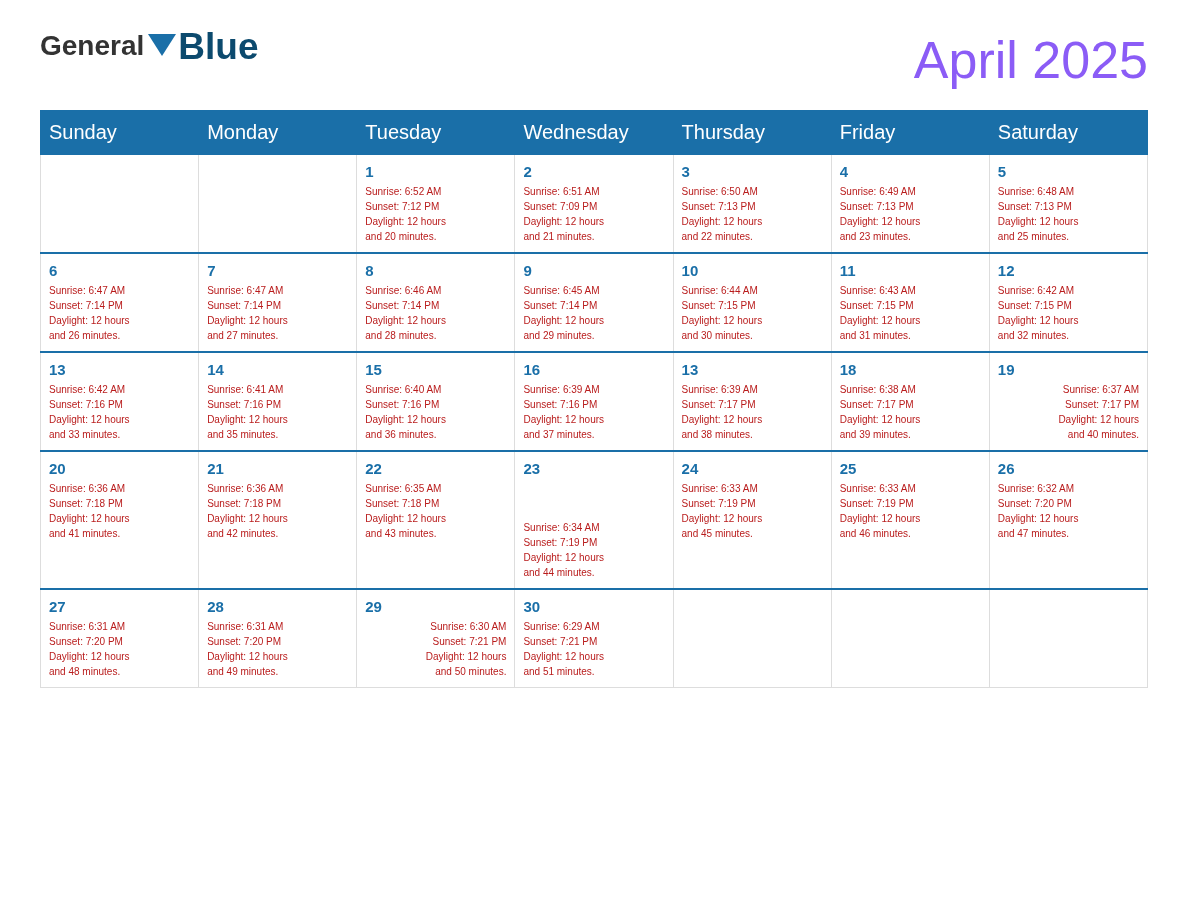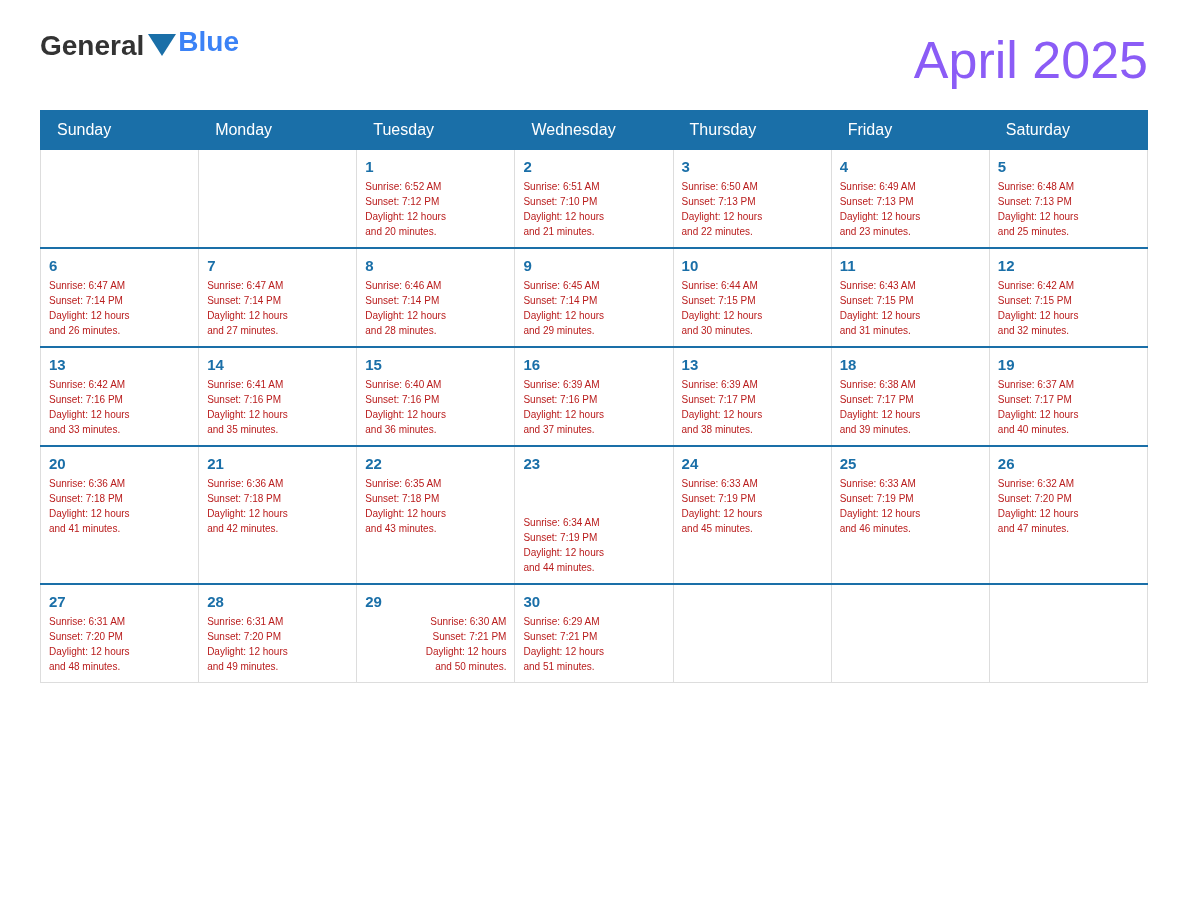--- a/index.html
+++ b/index.html
@@ -18,23 +18,23 @@
     .logo {
       display: flex;
       align-items: center;
     }
     .logo-text-general {
       font-size: 28px;
       font-weight: bold;
       color: #333;
     }
     .logo-text-blue {
-      font-size: 28px;
+      font-size: 37px;
       font-weight: bold;
-      color: #3b82f6;
+      color: #0c4a6e;
     }
     .title-section {
       text-align: right;
     }
     .calendar-title {
       font-size: 52px;
       font-weight: normal;
       color: #8b5cf6;
     }
     .calendar-subtitle {
@@ -42,23 +42,23 @@
       color: #555;
     }
     .calendar-table {
       width: 100%;
       border-collapse: collapse;
       border: 1px solid #ccc;
     }
     .calendar-table th {
       background-color: #1a6fa8;
       color: #fff;
-      padding: 10px 16px;
+      padding: 10px 8px;
       text-align: left;
-      font-size: 16px;
+      font-size: 20px;
       font-weight: normal;
       border: 1px solid #1a6fa8;
     }
     .calendar-table td {
       vertical-align: top;
       padding: 8px;
       border: 1px solid #ddd;
       width: calc(100% / 7);
       min-height: 100px;
       font-size: 13px;
@@ -124,21 +124,21 @@
         <td>
           <span class="day-number">1</span>
           <div class="day-info" style="white-space: pre-line;">Sunrise: 6:52 AM
 Sunset: 7:12 PM
 Daylight: 12 hours
 and 20 minutes.</div>
         </td>
         <td>
           <span class="day-number">2</span>
           <div class="day-info" style="white-space: pre-line;">Sunrise: 6:51 AM
-Sunset: 7:10 PM
+Sunset: 7:09 PM
 Daylight: 12 hours
 and 21 minutes.</div>
         </td>
         <td>
           <span class="day-number">3</span>
           <div class="day-info" style="white-space: pre-line;">Sunrise: 6:50 AM
 Sunset: 7:13 PM
 Daylight: 12 hours
 and 22 minutes.</div>
         </td>
@@ -246,21 +246,21 @@
         </td>
         <td>
           <span class="day-number">18</span>
           <div class="day-info" style="white-space: pre-line;">Sunrise: 6:38 AM
 Sunset: 7:17 PM
 Daylight: 12 hours
 and 39 minutes.</div>
         </td>
         <td>
           <span class="day-number">19</span>
-          <div class="day-info" style="white-space: pre-line;">Sunrise: 6:37 AM
+          <div class="day-info" style="white-space: pre-line; text-align: right;">Sunrise: 6:37 AM
 Sunset: 7:17 PM
 Daylight: 12 hours
 and 40 minutes.</div>
         </td>
       </tr>
       <tr class="row-divider">
         <td>
           <span class="day-number">20</span>
           <div class="day-info" style="white-space: pre-line;">Sunrise: 6:36 AM
 Sunset: 7:18 PM

